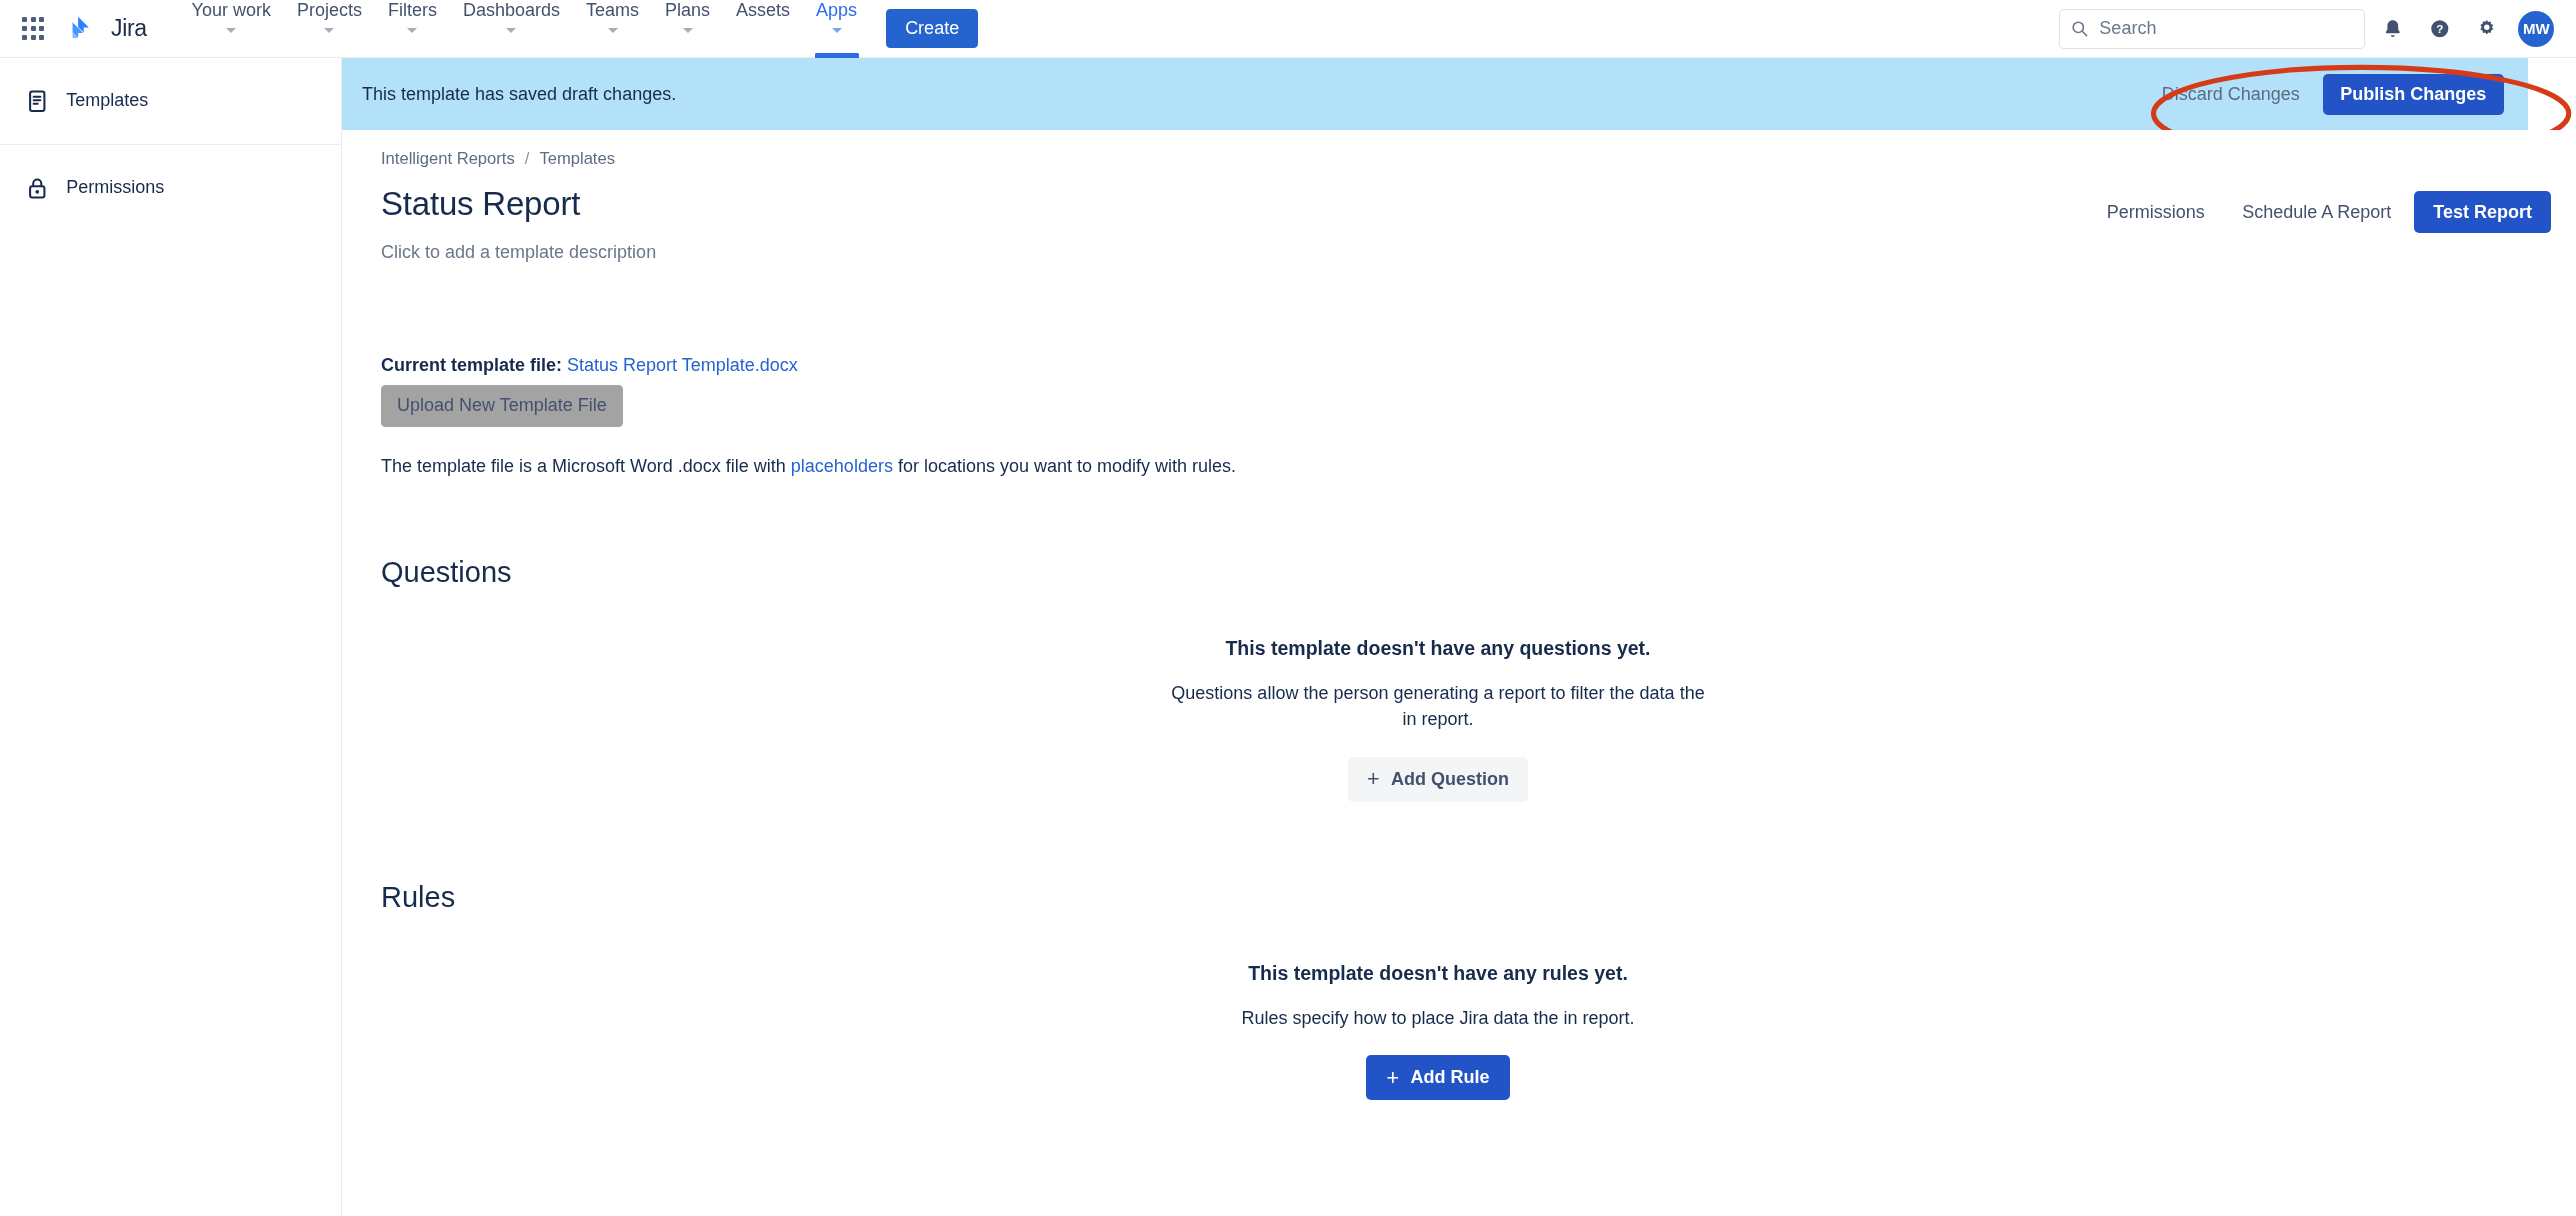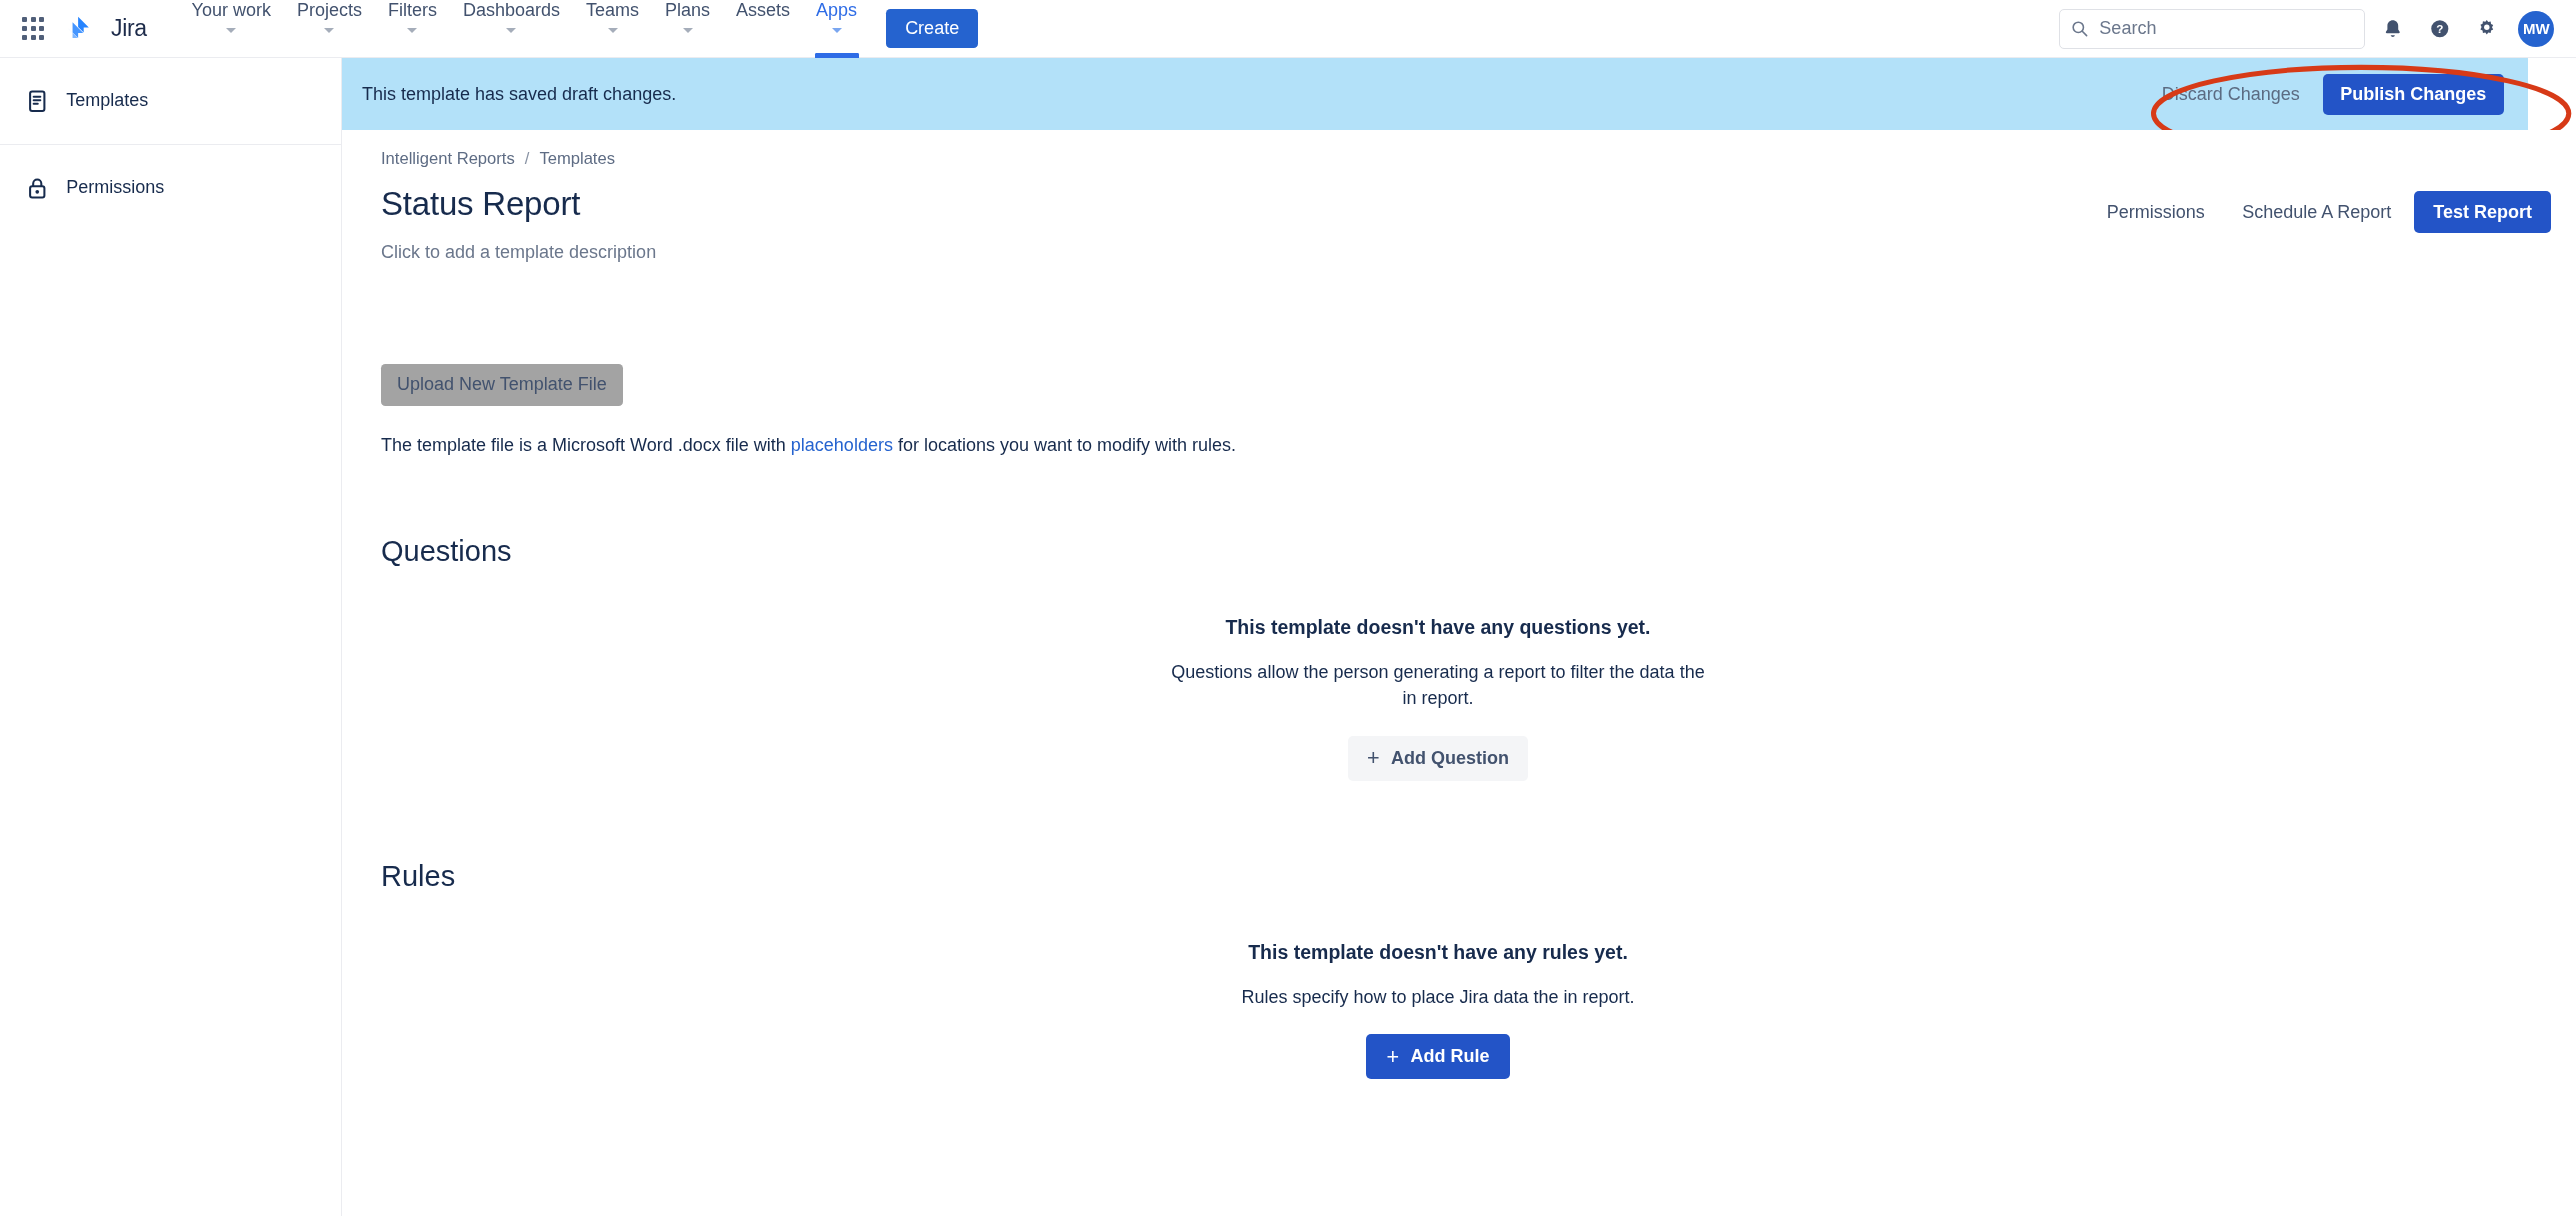--- a/index.html
+++ b/index.html
@@ -283,20 +283,24 @@
       <div class="page-desc">Click to add a template description</div>
     </div>
     <div class="header-actions">
       <button class="ghost-btn">Permissions</button>
       <button class="ghost-btn">Schedule A Report</button>
       <button class="primary-btn">Test Report</button>
     </div>
   </div>
 
   <div class="file-block">
+    <div class="file-line">
+      <b>Current template file:</b>
+      <span class="link">Status Report Template.docx</span>
+    </div>
     <button class="upload-btn">Upload New Template File</button>
     <div class="file-note">
       <span>The template file is a Microsoft Word .docx file with </span><span class="link">placeholders</span><span> for locations you want to modify with rules.</span>
     </div>
   </div>
 
   <div class="section">
     <div class="section-title">Questions</div>
     <div class="empty">
       <div class="empty-h">This template doesn't have any questions yet.</div>

